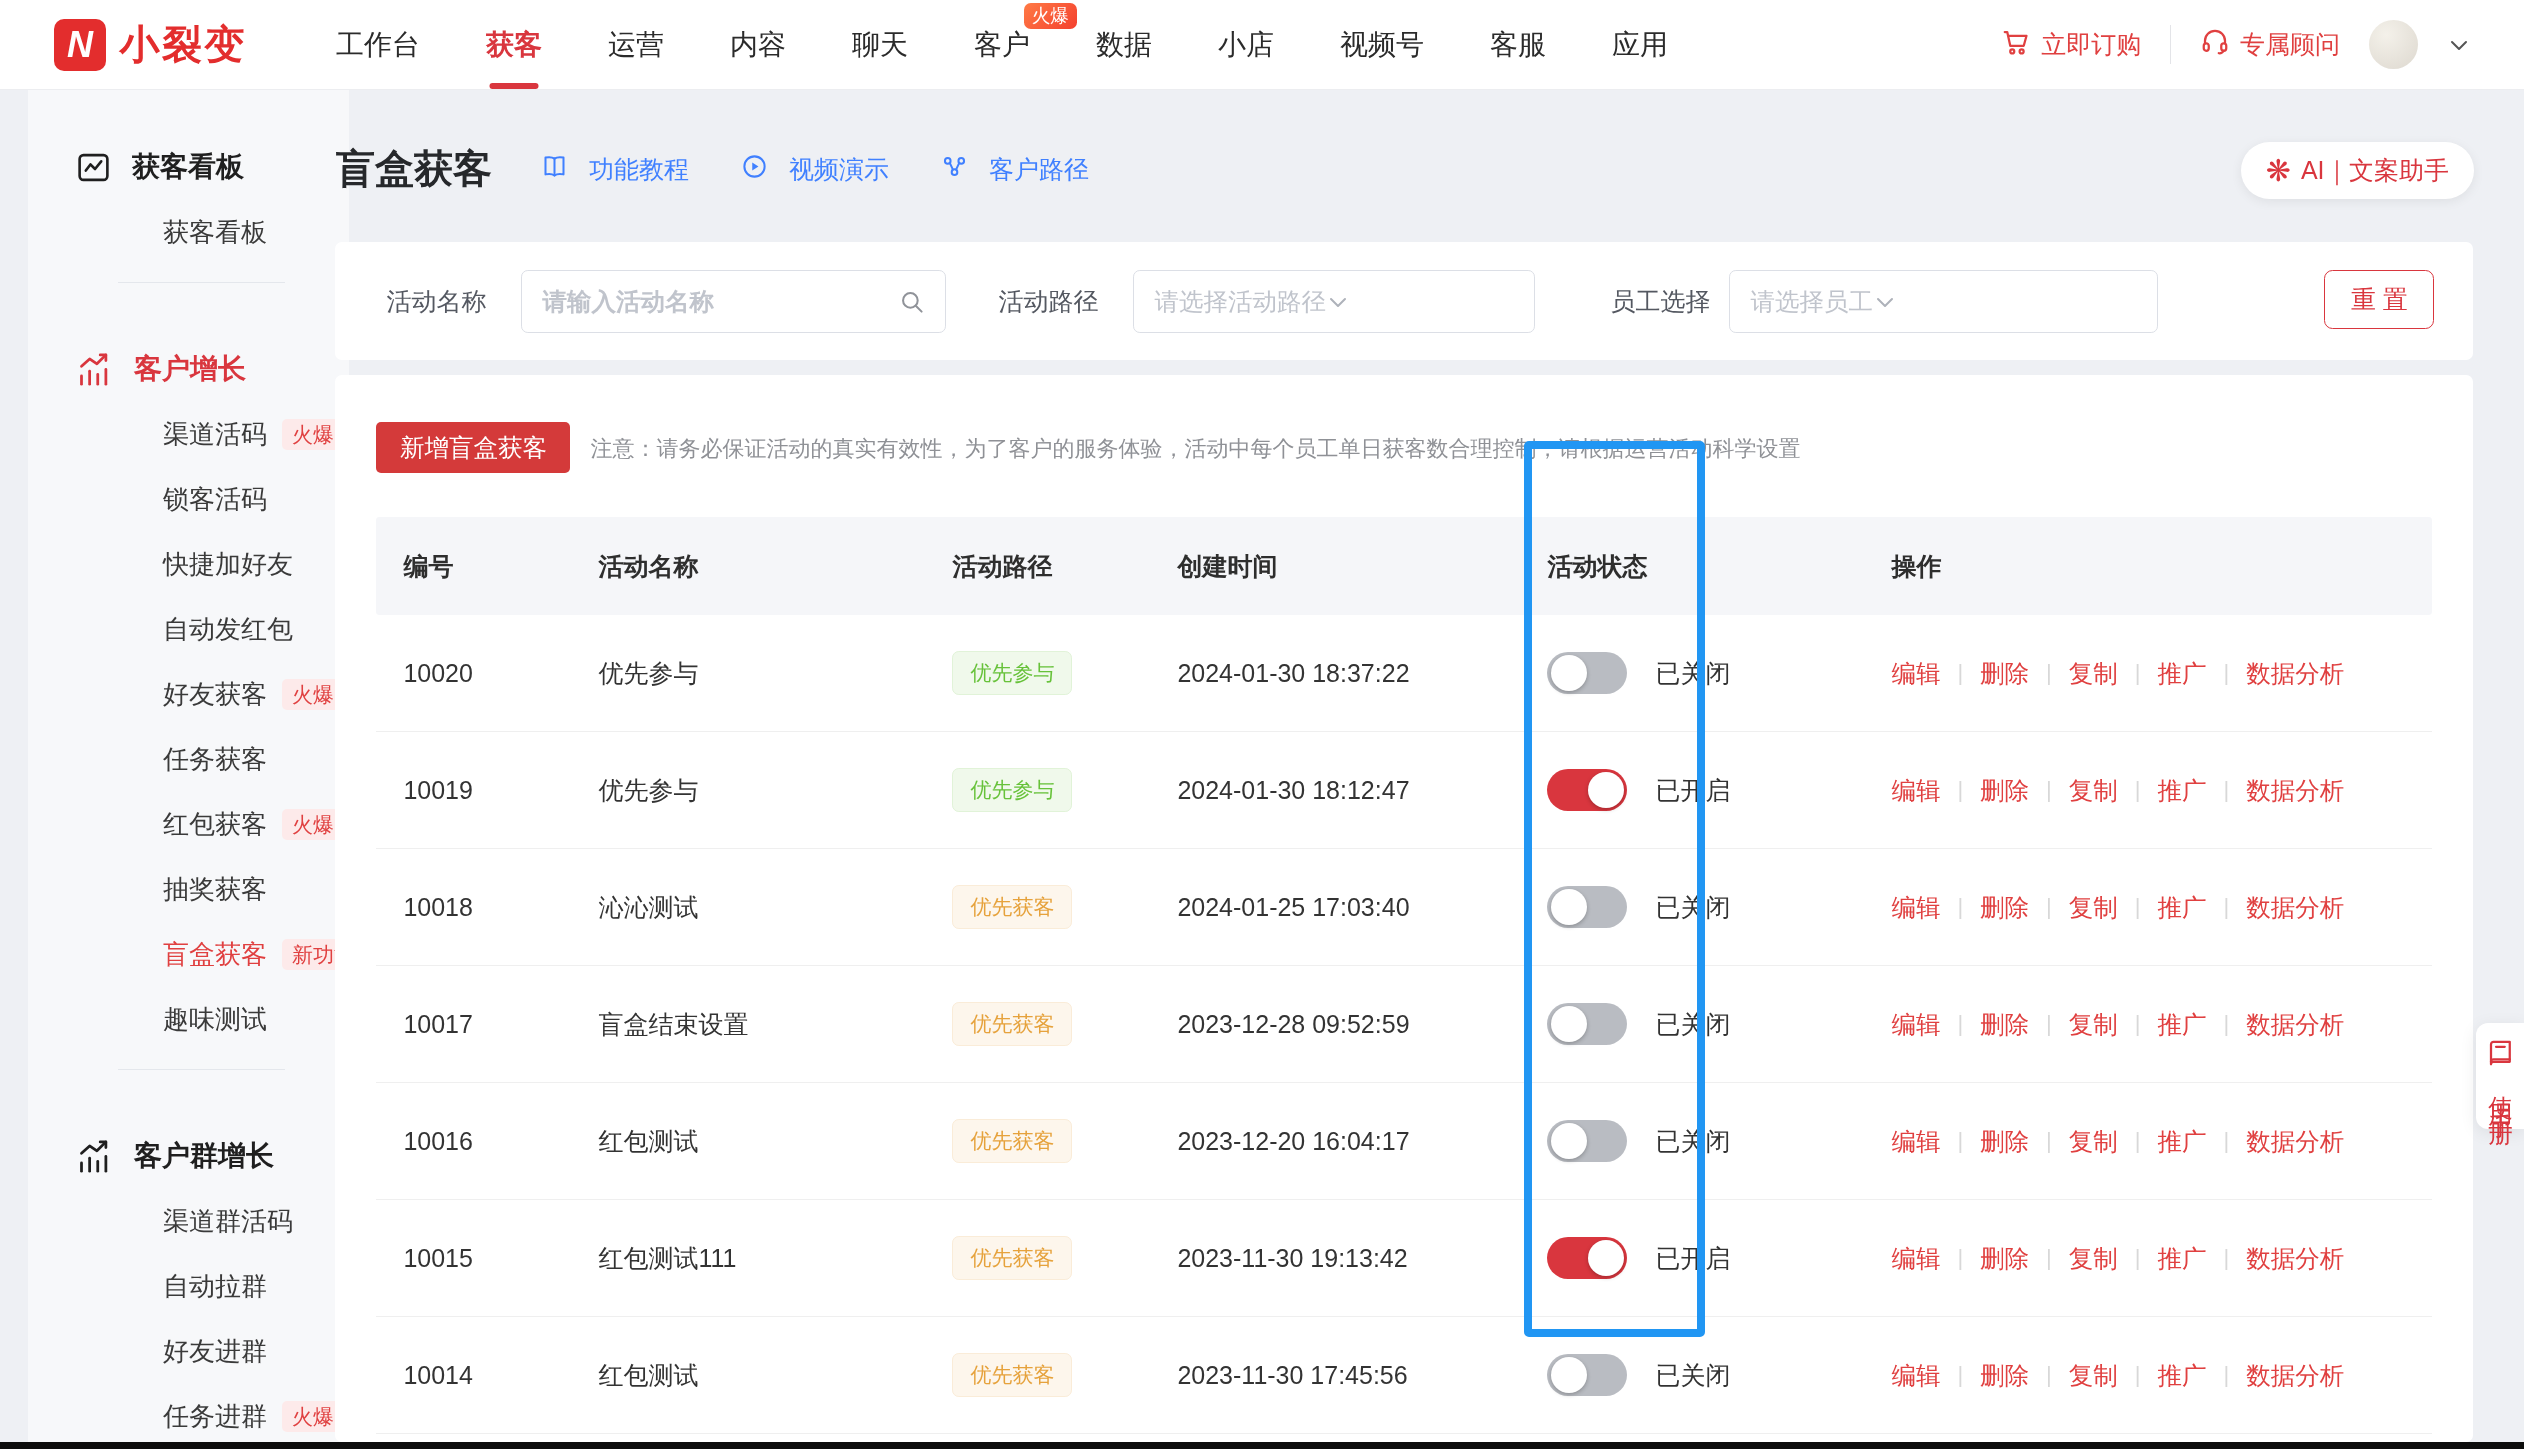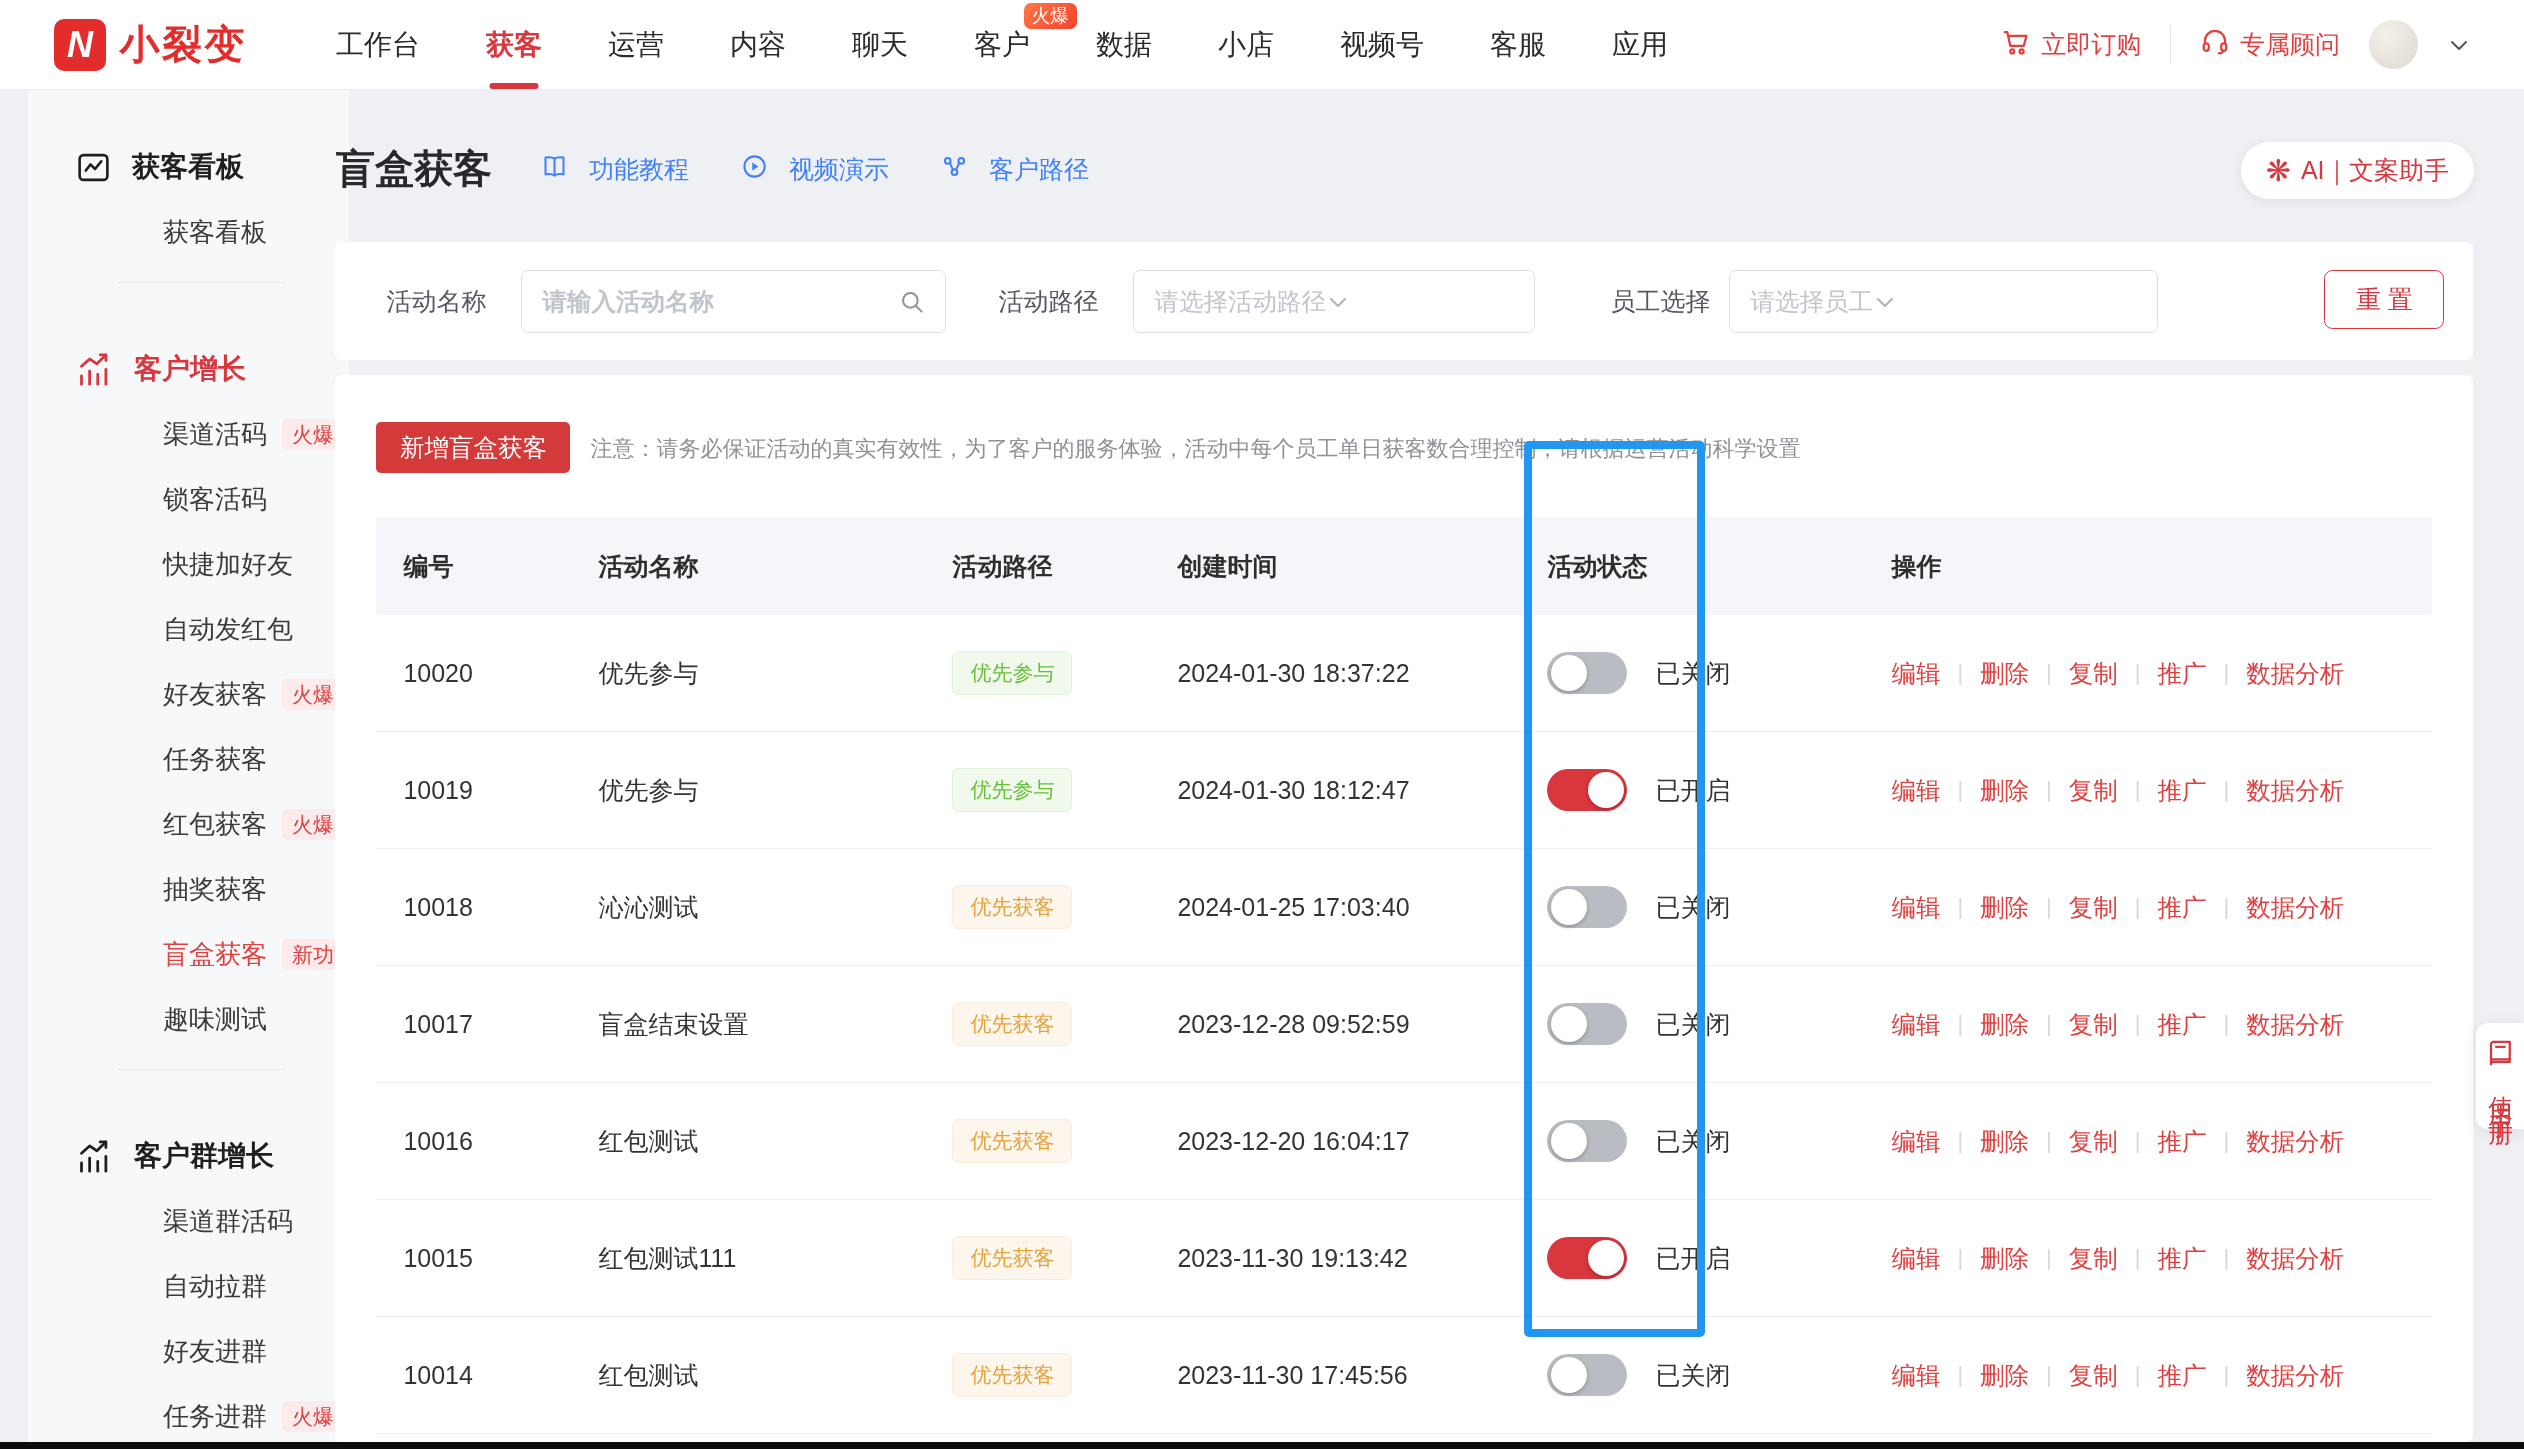--- a/index.html
+++ b/index.html
@@ -61,21 +61,21 @@
   .ai-flower{font-size:30px;line-height:1;}
   
   .filter-card{position:absolute;left:14.4px;top:152px;width:2138px;height:118px;background:#fff;border-radius:6.8px;}
   .filter-card .lbl{position:absolute;top:50%;transform:translateY(-50%);font-size:25px;color:#545861;}
   .f-input,.f-select{position:absolute;top:28px;height:63px;border:1.7px solid var(--border);
     border-radius:6.8px;background:#fff;display:flex;align-items:center;padding:0 20px;}
   .f-input input{border:none;outline:none;flex:1;font-size:24.5px;font-family:inherit;color:var(--text);background:transparent;font-weight:bold;}
   .f-input input::placeholder{color:var(--placeholder);}
   .f-select{cursor:pointer;justify-content:flex-start;}
   .f-select .ph{font-size:24.5px;color:var(--placeholder);}
-  .reset-btn{position:absolute;top:28px;height:59px;width:120px;border:1.7px solid var(--accent-red);
+  .reset-btn{position:absolute;top:28px;height:59px;width:110px;border:1.7px solid var(--accent-red);
     border-radius:8.5px;color:var(--accent-red);font-size:25px;display:flex;align-items:center;
     justify-content:center;cursor:pointer;background:#fff;}
   
   .table-card{position:absolute;left:14.4px;top:285px;width:2138px;height:1067px;background:#fff;
     border-radius:6.8px;overflow:hidden;}
   .create-btn{position:absolute;left:41px;top:47px;width:194px;height:51px;background:#d43a3a;
     border-radius:5px;color:#fff;font-size:24.5px;display:flex;align-items:center;justify-content:center;cursor:pointer;}
   .notice{position:absolute;left:255px;top:59px;font-size:22px;color:var(--muted);}
   .t-grid{display:grid;grid-template-columns:195px 354px 225px 370px 344px 1fr;
     padding-left:27px;align-items:center;}

